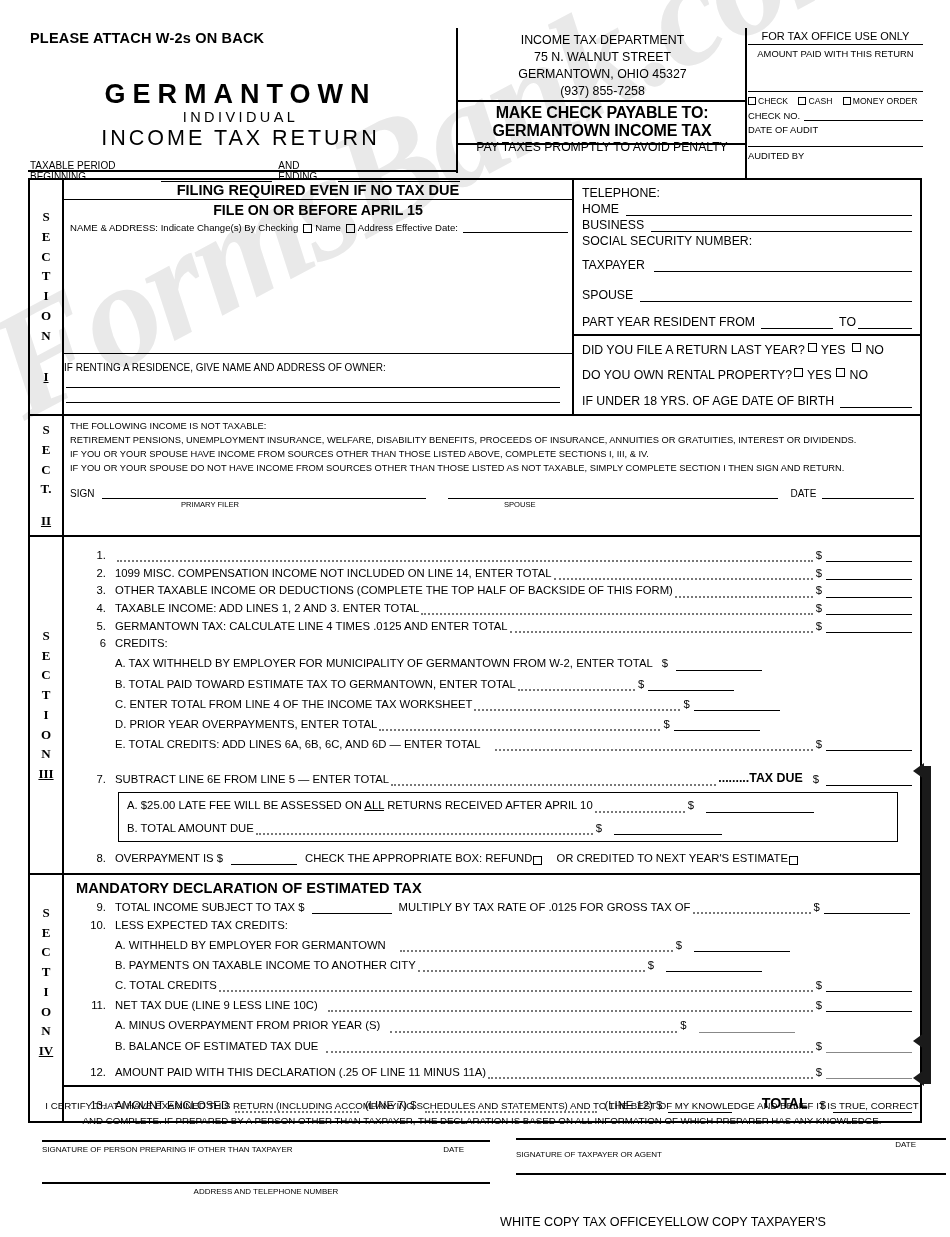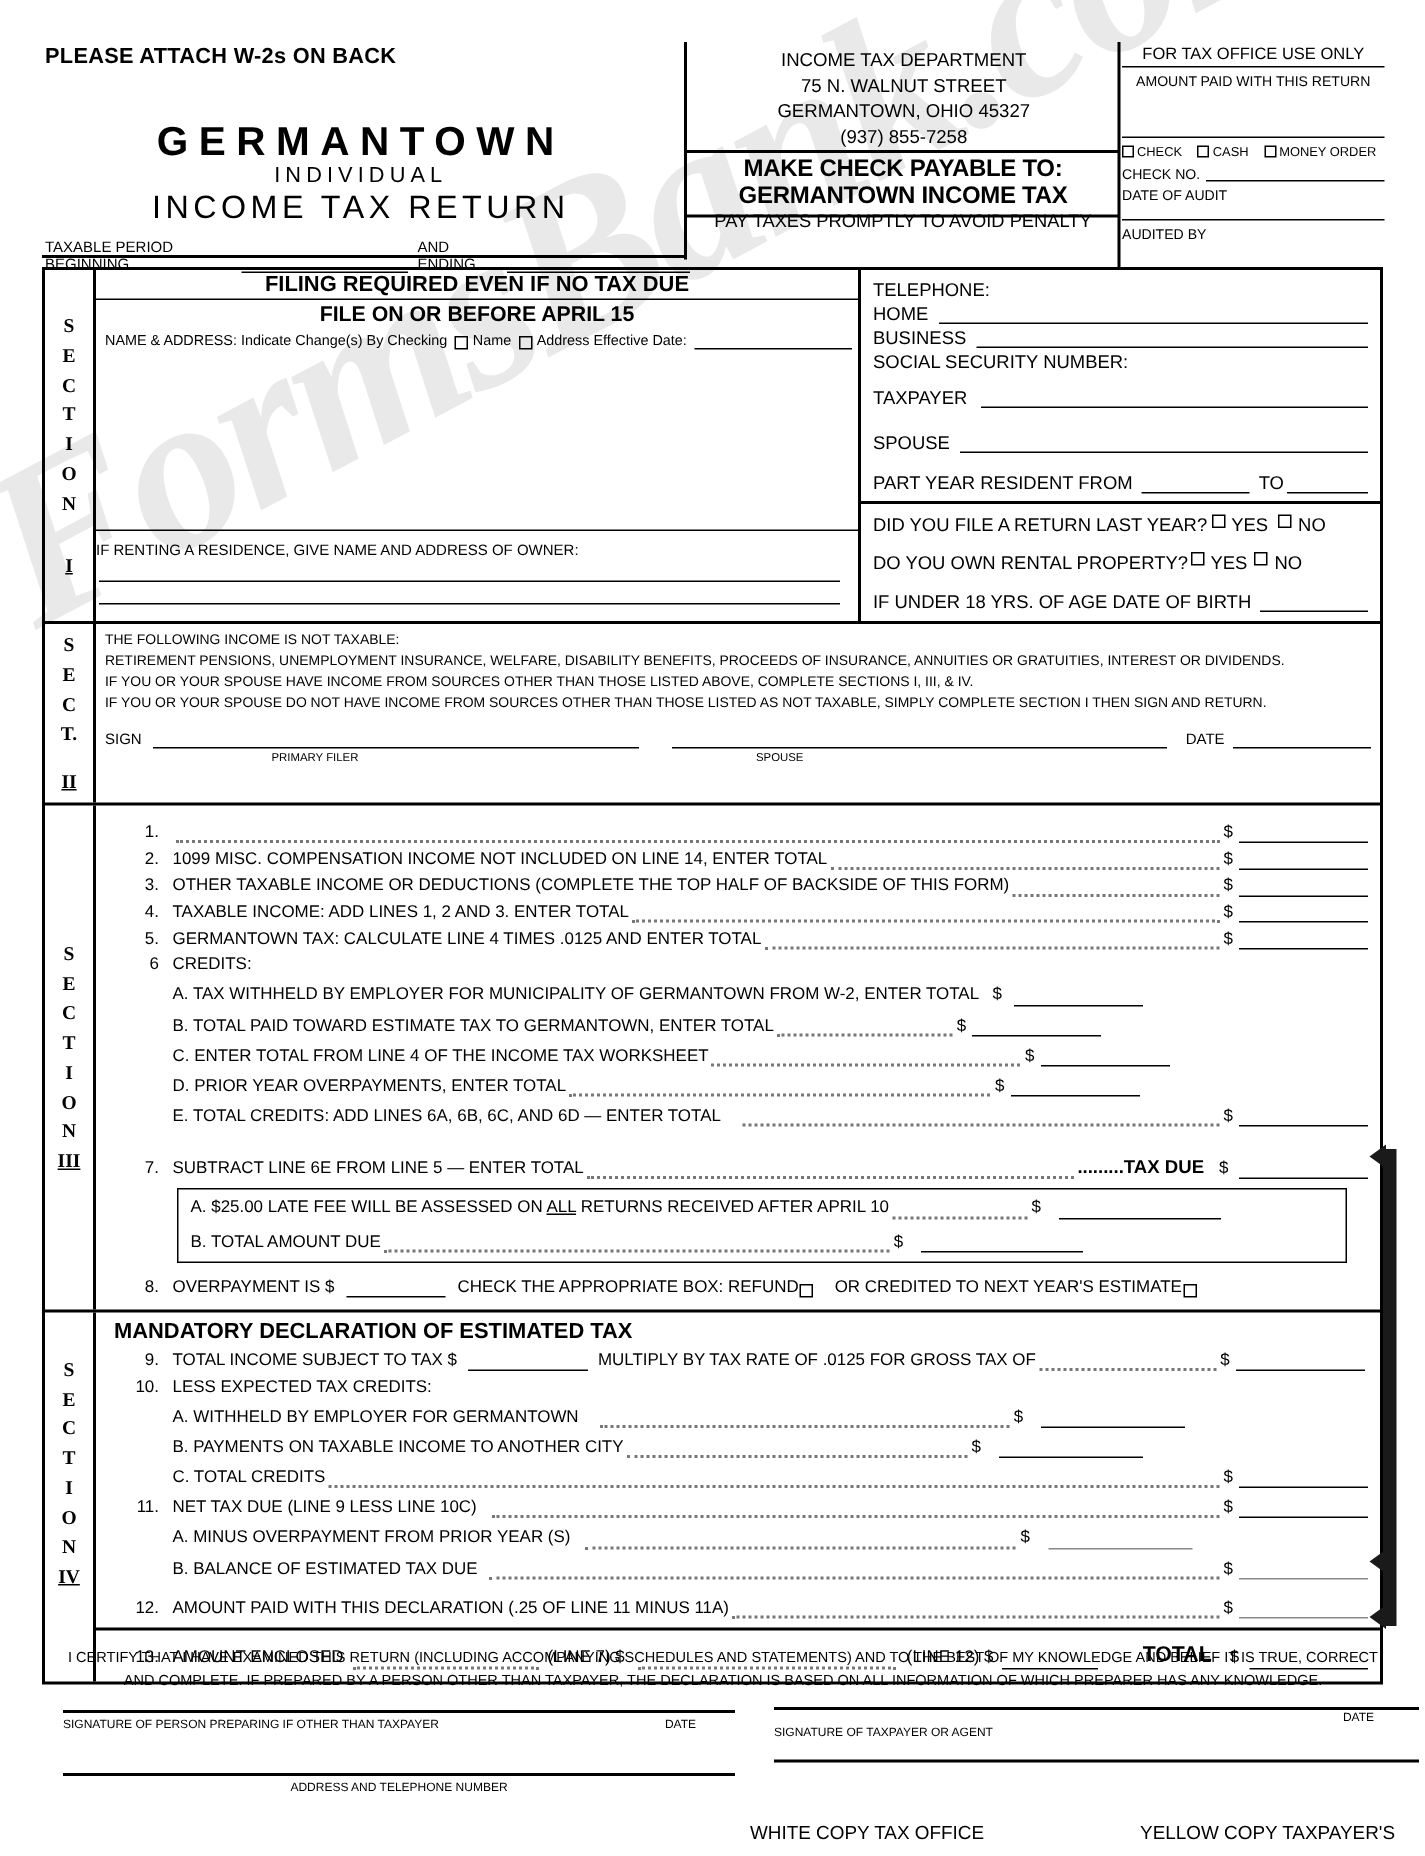--- a/index.html
+++ b/index.html
@@ -102,21 +102,21 @@
   .ahead{position:absolute;width:0;height:0;border-top:8px solid transparent;border-bottom:8px solid transparent;
          border-right:11px solid #1a1a1a;z-index:3;}
 
   
   .certify{position:absolute;left:42px;top:1098px;width:880px;font-size:9.7px;line-height:1.55;text-align:center;}
   .sigzone{position:absolute;left:30px;top:1140px;width:900px;}
   .sigL{position:absolute;left:12px;top:0;width:448px;}
   .sigR{position:absolute;left:486px;top:-2px;width:430px;}
   .sigrule{border-bottom:2.2px solid #000;}
   .sigcap{font-size:8px;padding-top:3px;display:flex;justify-content:space-between;}
-  .copyline{position:absolute;left:500px;top:1215px;width:430px;font-size:12.6px;display:flex;justify-content:space-between;}
+  .copyline{position:absolute;left:500px;top:1215px;width:430px;font-size:12.6px;display:flex;justify-content:flex-start;}
 </style>
 </head>
 <body>
 
 <div class="page">
 
   <div class="watermark">FormsBank.com</div>
 
   <div class="content">
 

